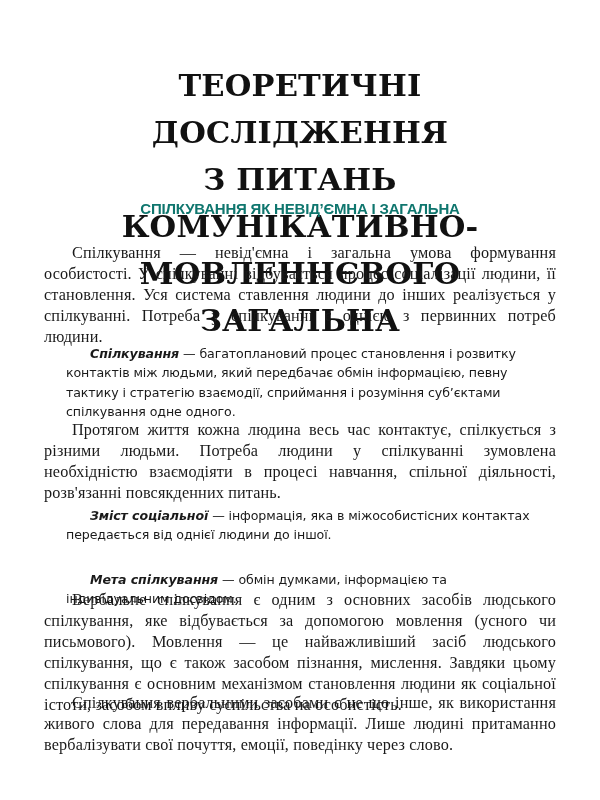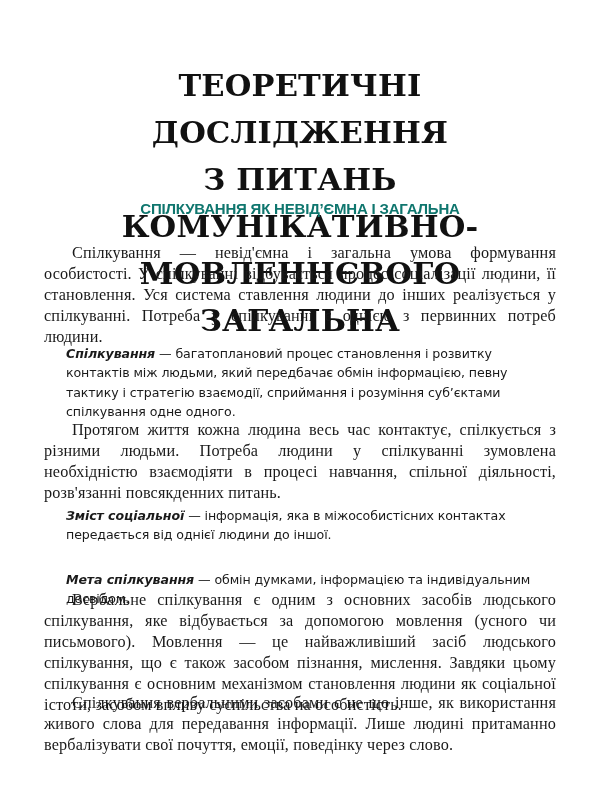--- a/index.html
+++ b/index.html
@@ -22,21 +22,21 @@
   .para {
     position: absolute; left: 0; width: 512px; margin: 0;
     font-family: "Liberation Serif", serif; font-size: 16.2px; line-height: 21px;
     text-align: justify; text-indent: 28px; color: #1a1a1a; letter-spacing: 0.15px;
   }
   .def {
     position: absolute; left: 22px; width: 470px; margin: 0;
     font-family: "DejaVu Sans", sans-serif; font-size: 12.6px; line-height: 19.4px;
     text-align: left; color: #1a1a1a; letter-spacing: -0.1px;
   }
-  .def .term { font-weight: bold; font-style: italic; }
+  .def .term { font-weight: bold; font-style: italic; margin-left: 24px; }
 </style>
 </head>
 <body>
 
 <div class="page">
   <h1 class="title">
     <span>ТЕОРЕТИЧНІ ДОСЛІДЖЕННЯ</span><br>
     <span>З ПИТАНЬ КОМУНІКАТИВНО-</span><br>
     <span>МОВЛЕННЄВОГО ЗАГАЛЬНА</span>
   </h1>

